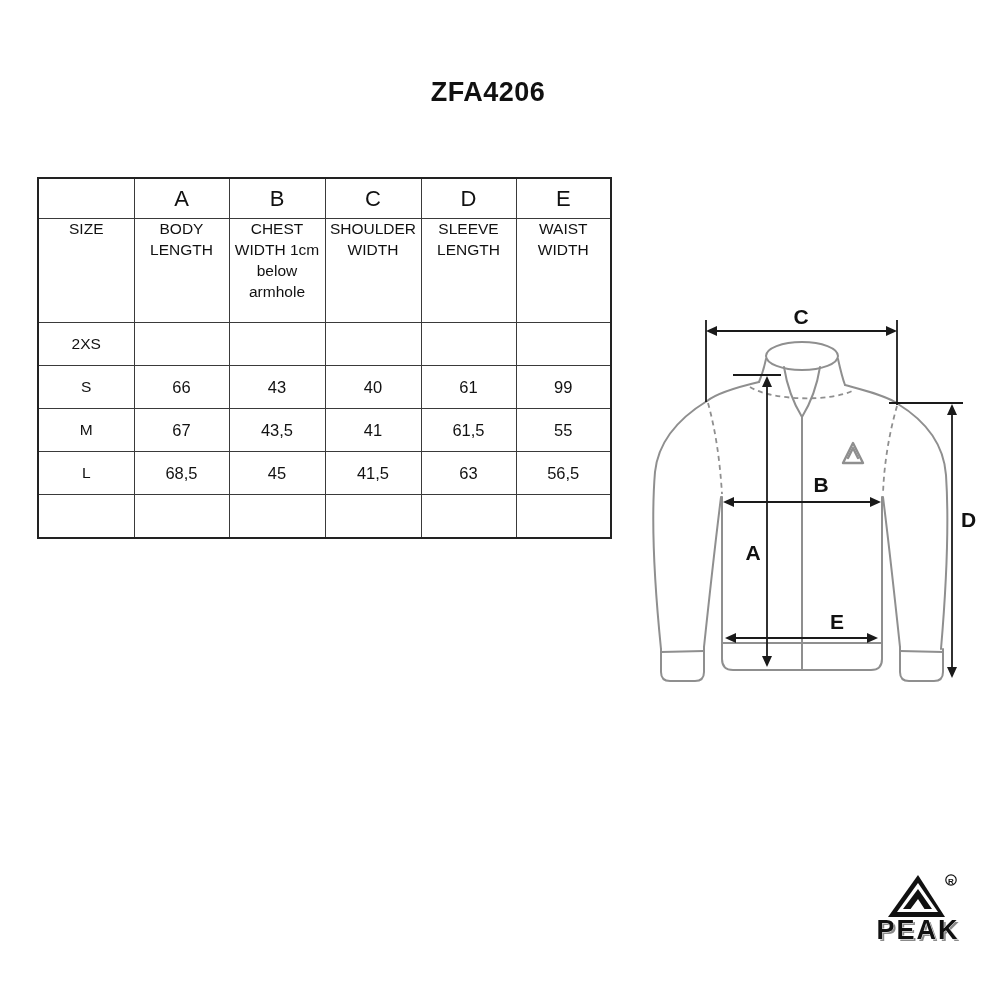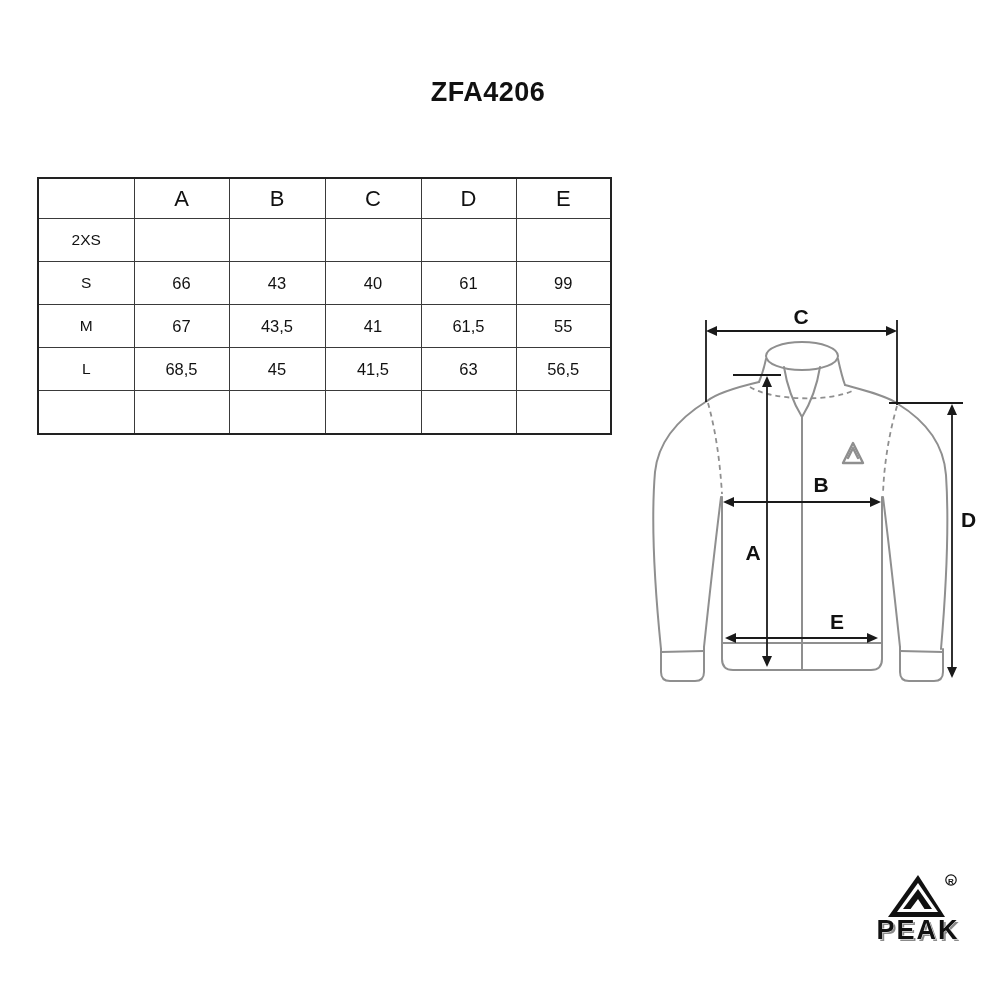--- a/index.html
+++ b/index.html
@@ -71,20 +71,28 @@
         <col style="width:95px">
     </colgroup>
     <thead>
       <tr id="letters-row">
           <th class="letter-cell"></th>
           <th class="letter-cell">A</th>
           <th class="letter-cell">B</th>
           <th class="letter-cell">C</th>
           <th class="letter-cell">D</th>
           <th class="letter-cell">E</th>
+        </tr>
+      <tr id="headers-row">
+          <th class="header-cell">SIZE</th>
+          <th class="header-cell">BODY LENGTH</th>
+          <th class="header-cell">CHEST WIDTH 1cm below armhole</th>
+          <th class="header-cell">SHOULDER WIDTH</th>
+          <th class="header-cell">SLEEVE LENGTH</th>
+          <th class="header-cell">WAIST WIDTH</th>
         </tr>
     </thead>
     <tbody id="size-rows">
         <tr>
           <td class="size-col">2XS</td>
           <td></td>
           <td></td>
           <td></td>
           <td></td>
           <td></td>

